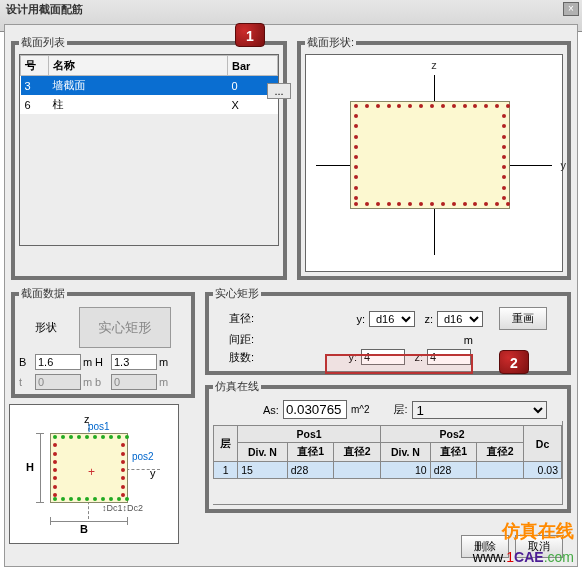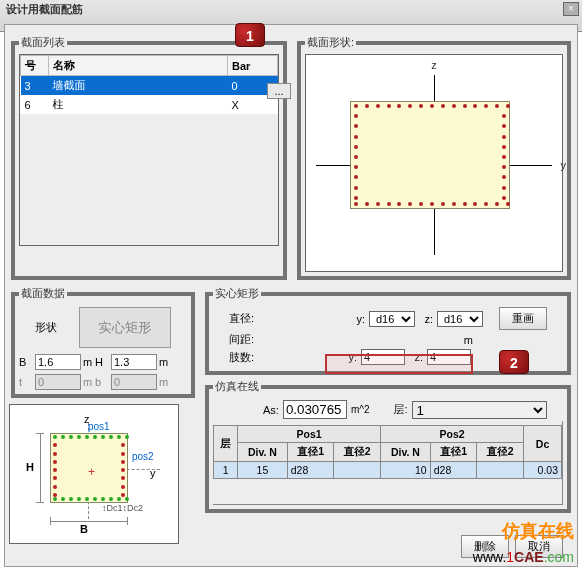--- a/index.html
+++ b/index.html
@@ -128,21 +128,21 @@
   .rebartable th, .rebartable td { border: 1px solid #888; padding: 2px 3px; font-size: 10.5px; text-align: center; }
   .rebartable th { background: #e6e6e6; }
   .rebartable tr.selr td { background: #d0e3f5; }
   .tablescroll{ height:84px; overflow:hidden; border-bottom:1px solid #888; border-right:1px solid #888;}
 
   .bottombtns { position: absolute; right: 14px; bottom: 8px; display: flex; gap: 6px; }
   .watermark1 { position:absolute; right:8px; bottom:28px; color:#ff8a00; font-weight:bold; font-size:18px; }
   .watermark2 { position:absolute; right:8px; bottom:6px; font-size:14px; }
   .watermark2 .r{color:#d00;}
   .watermark2 .g{color:#4a4;}
-  .watermark2 .b{color:#7f1d1d;font-weight:bold;}
+  .watermark2 .b{color:#4c1d95;font-weight:bold;}
   .radio{vertical-align:middle;}
   .disabled-lbl{color:#888;}
 </style>
 </head>
 <body>
 
 <div class="titlebar">
   <span class="txt">设计用截面配筋</span>
   <div class="closebtn">×</div>
 </div>
@@ -384,21 +384,21 @@
           <tr>
             <th>Div. N</th>
             <th>直径1</th>
             <th>直径2</th>
             <th>Div. N</th>
             <th>直径1</th>
             <th>直径2</th>
           </tr>
           <tr class="selr">
             <td>1</td>
-            <td style="text-align:center">15</td>
+            <td style="text-align:left">15</td>
             <td style="text-align:left">d28</td>
             <td></td>
             <td style="text-align:right">10</td>
             <td style="text-align:left">d28</td>
             <td></td>
             <td style="text-align:right">0.03</td>
           </tr>
         </tbody>
             </table>
         </div>

